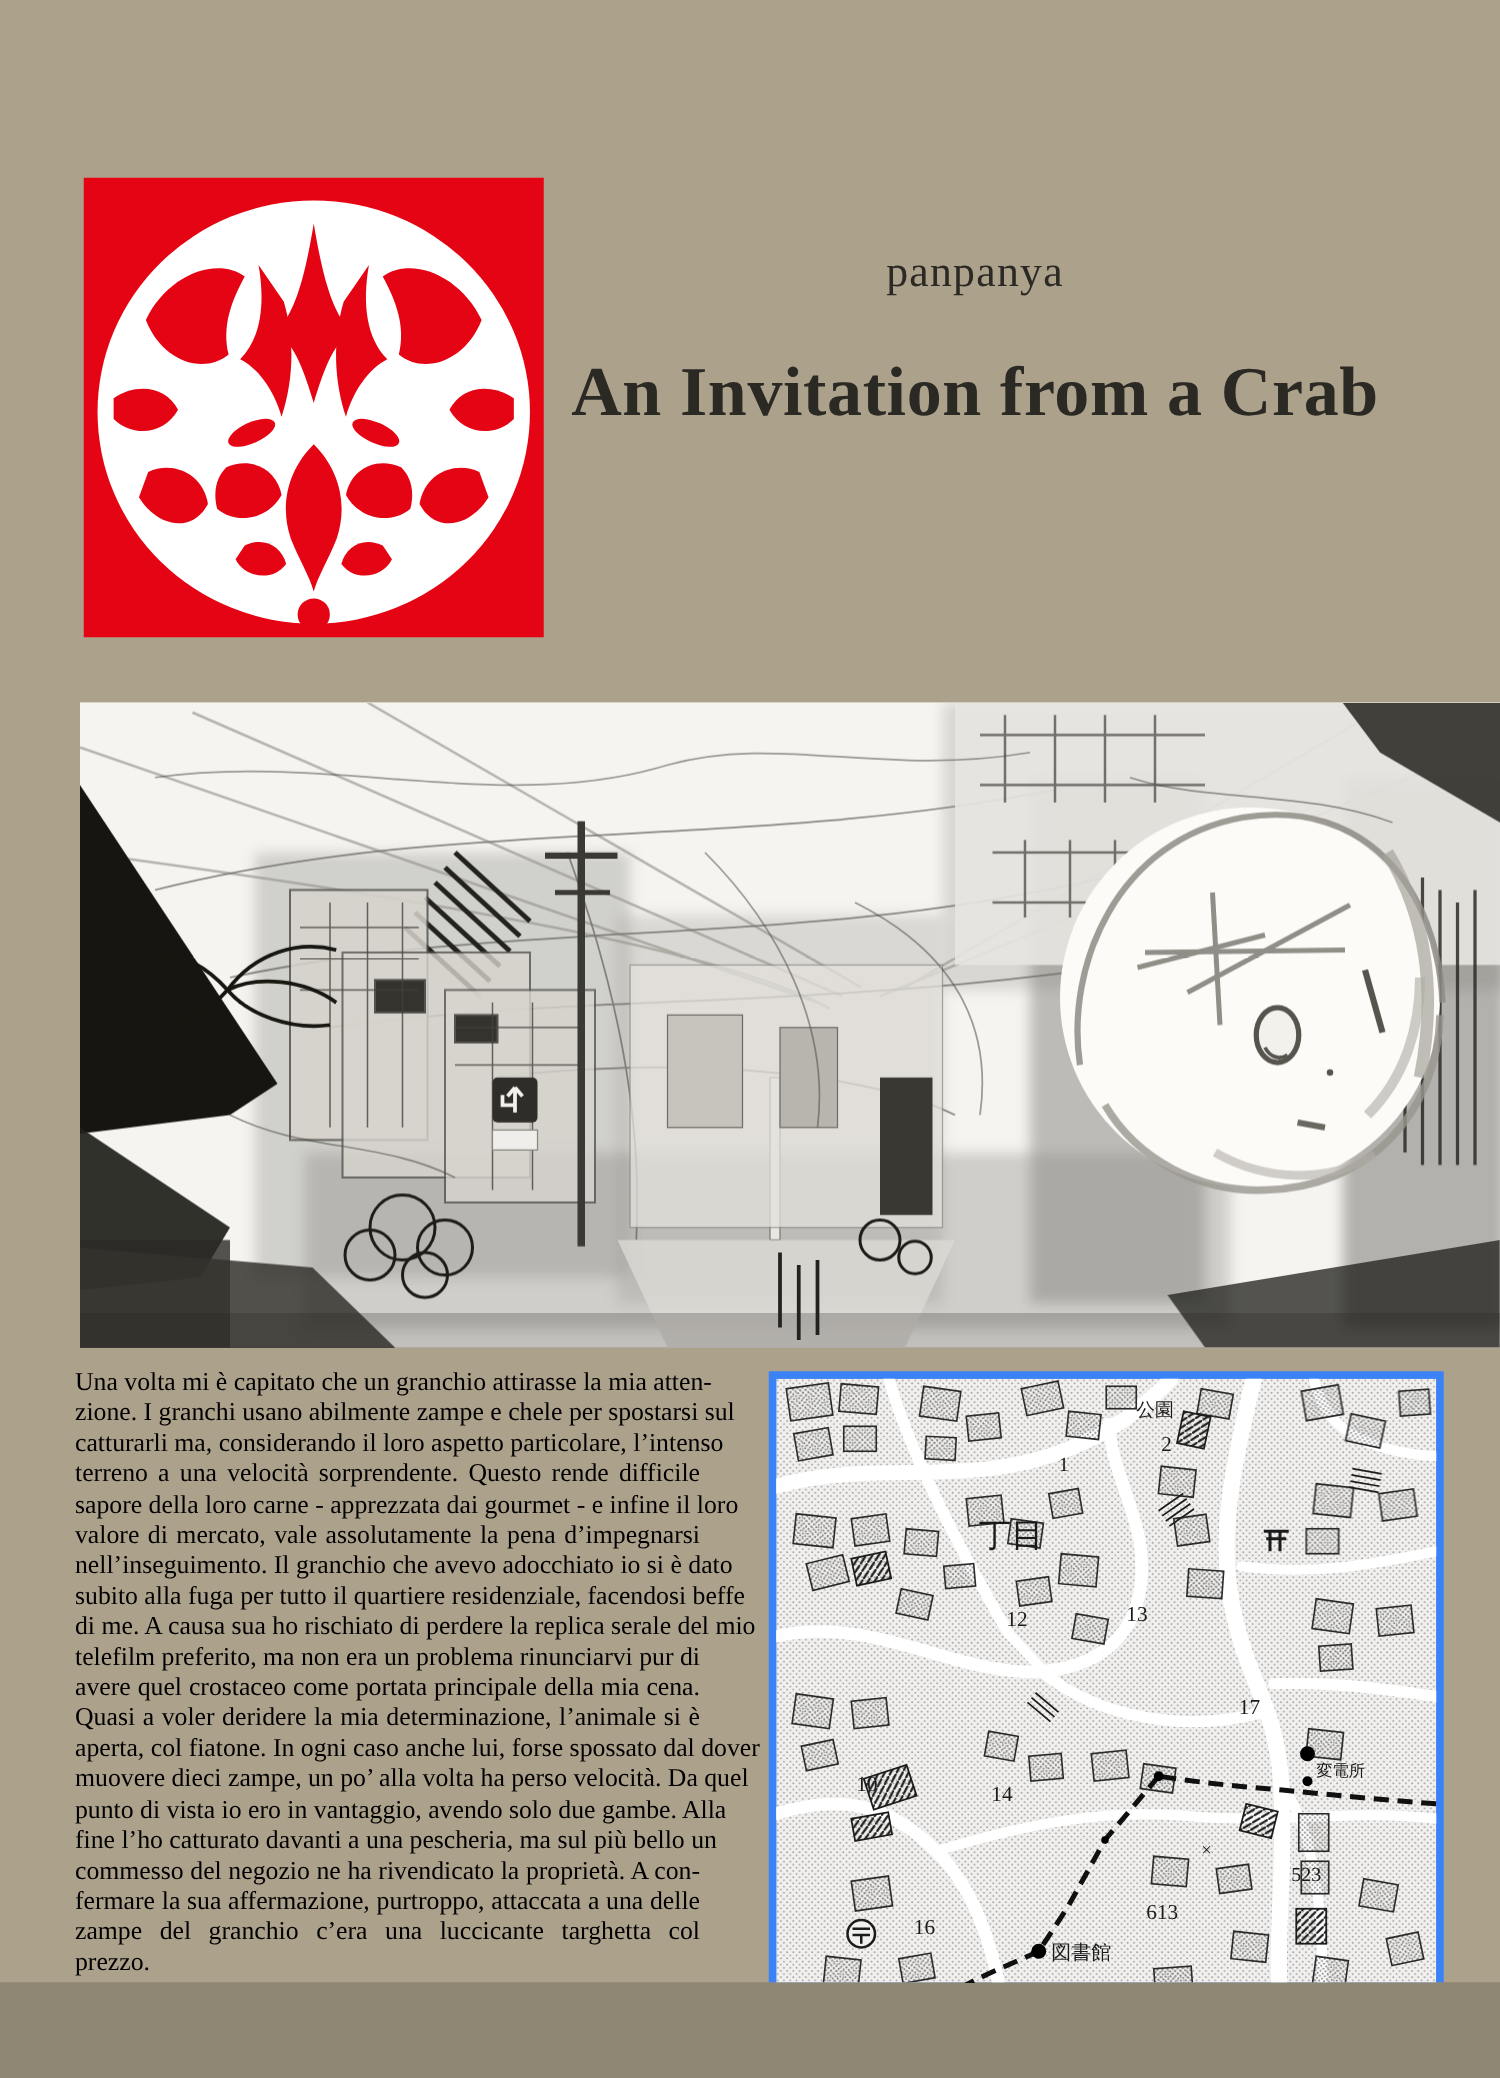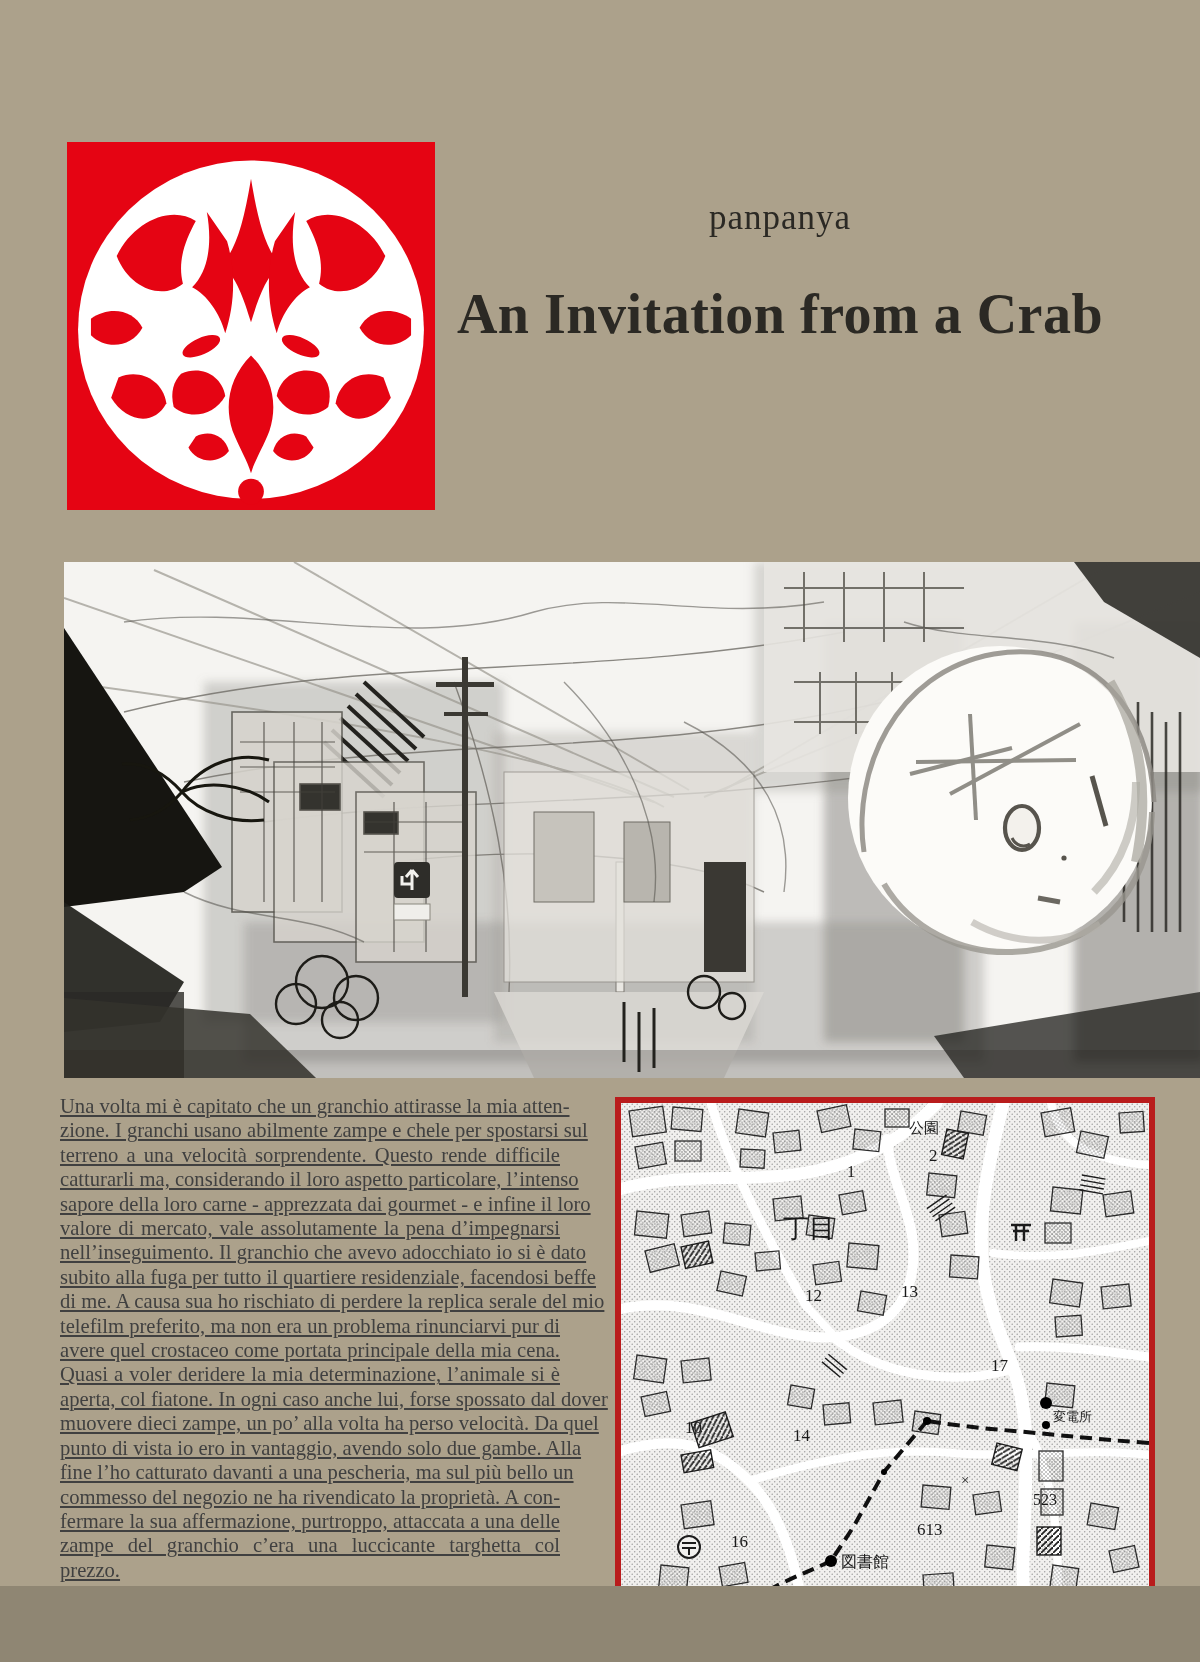--- a/index.html
+++ b/index.html
@@ -13,27 +13,27 @@
   
   .titleblock{position:absolute;left:430px;top:198px;width:700px;text-align:center;color:#2b2924;}
   .author{font-size:35px;letter-spacing:1px;}
   .booktitle{margin-top:44px;font-size:56px;letter-spacing:0.5px;font-weight:bold;}
 
   
   .illus{position:absolute;left:64px;top:562px;width:1136px;height:516px;background:#f5f4f1;}
   .illus svg{display:block;width:100%;height:100%;}
 
   
-  .article{position:absolute;left:60px;top:1094px;width:500px;color:#404040;text-decoration:underline;}
+  .article{position:absolute;left:60px;top:1094px;width:500px;color:#000000;}
   .jl{margin:0;font-size:20.6px;line-height:24.4px;white-space:nowrap;
       text-align:justify;text-align-last:justify;}
   .jl.last{text-align-last:left;white-space:normal;}
 
   
-  .mapbox{position:absolute;left:615px;top:1097px;width:528px;height:508px;background:#b91c1c;
+  .mapbox{position:absolute;left:615px;top:1097px;width:528px;height:508px;background:#3b82f6;
           padding:6px;}
   .mapbox svg{display:block;width:528px;height:508px;}
   .maplabel{font-family:"DejaVu Sans", sans-serif;fill:#1a1a1a;}
   .mapnum{font-family:"Liberation Serif", serif;fill:#1a1a1a;}
 </style>
 </head>
 <body>
 
 <div class="page">
 
@@ -216,22 +216,22 @@
         <path d="M870,474 L1136,430 L1136,516 L900,516 Z" fill="#1e1d1a" opacity="0.75"></path>
         <rect x="0" y="488" width="1136" height="28" fill="#262520" opacity="0.25"></rect>
         <path d="M560,440 v60 M575,450 v60 M590,446 v60" stroke="#23221e" stroke-width="3"></path>
       </g>
     </svg>
   </div>
 
   <div class="article">
     <p class="jl">Una volta mi è capitato che un granchio attirasse la mia atten-</p>
     <p class="jl">zione. I granchi usano abilmente zampe e chele per spostarsi sul</p>
+    <p class="jl">catturarli ma, considerando il loro aspetto particolare, l’intenso</p>
     <p class="jl">terreno a una velocità sorprendente. Questo rende difficile</p>
-    <p class="jl">catturarli ma, considerando il loro aspetto particolare, l’intenso</p>
     <p class="jl">sapore della loro carne - apprezzata dai gourmet - e infine il loro</p>
     <p class="jl">valore di mercato, vale assolutamente la pena d’impegnarsi</p>
     <p class="jl">nell’inseguimento. Il granchio che avevo adocchiato io si è dato</p>
     <p class="jl">subito alla fuga per tutto il quartiere residenziale, facendosi beffe</p>
     <p class="jl">di me. A causa sua ho rischiato di perdere la replica serale del mio</p>
     <p class="jl">telefilm preferito, ma non era un problema rinunciarvi pur di</p>
     <p class="jl">avere quel crostaceo come portata principale della mia cena.</p>
     <p class="jl">Quasi a voler deridere la mia determinazione, l’animale si è</p>
     <p class="jl">aperta, col fiatone. In ogni caso anche lui, forse spossato dal dover</p>
     <p class="jl">muovere dieci zampe, un po’ alla volta ha perso velocità. Da quel</p>

